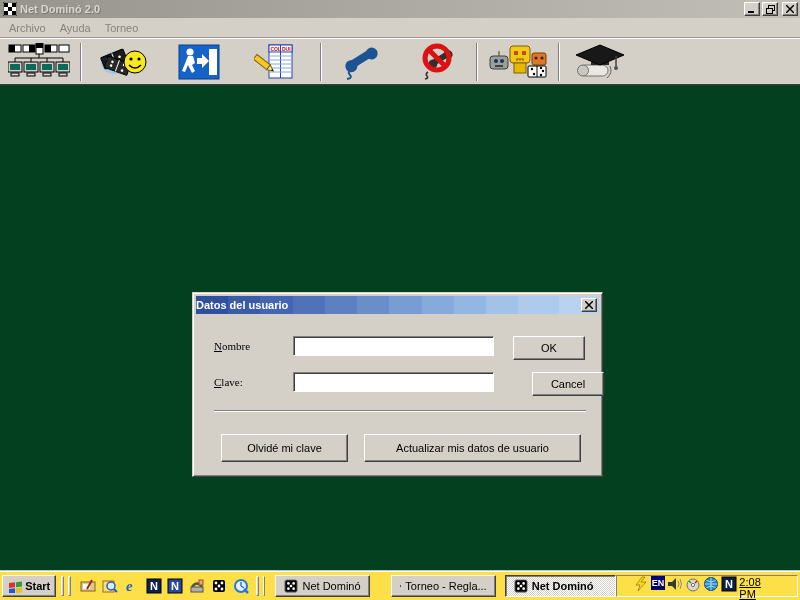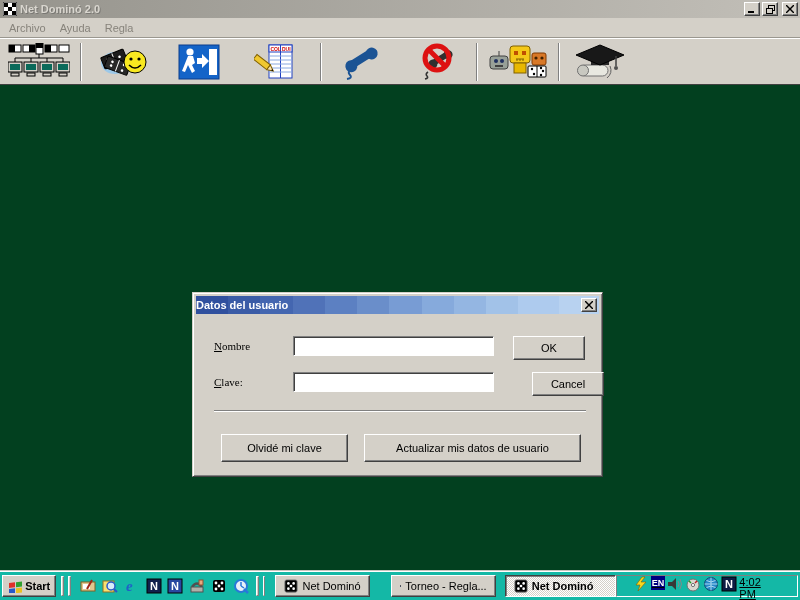--- a/index.html
+++ b/index.html
@@ -51,21 +51,21 @@
   .dlg-label { position:absolute; left:21px; font-size:11px; color:#000;font-family:Liberation Serif, serif; }
   .dlg-label .u { text-decoration:underline; }
   .txt { position:absolute; left:100px; width:201px; height:20px; font-family:"Liberation Sans",sans-serif;
          font-size:11px; padding:2px 3px; outline:none; }
   .btn { font-family:"Liberation Sans",sans-serif; font-size:11px; color:#000; display:flex;
          align-items:center; justify-content:center; position:absolute; }
   .groove { position:absolute; left:21px; top:117px; width:372px; height:2px;
             border-top:1px solid #808080; border-bottom:1px solid #ffffff; }
 
   
-  .taskbar { height:30px; flex:0 0 30px; background:#14b8a6; border-top:1px solid #c8c5be;
+  .taskbar { height:30px; flex:0 0 30px; background:#fde047; border-top:1px solid #c8c5be;
              box-shadow: inset 0 1px 0 #ffffff; display:flex; align-items:center; padding:0 2px; }
   .start-btn { width:55px; height:22px; display:flex; align-items:center; justify-content:center;
                gap:2px; font-weight:bold; font-size:11px; }
   .handle { width:3px; height:20px; margin:0 2px; background:#d4d0c8;
             border:1px solid; border-color:#ffffff #808080 #808080 #ffffff; }
   .ql-btn { width:22px; height:22px; background:transparent; border:none; display:flex;
             align-items:center; justify-content:center; }
   .task-btn { height:22px; display:flex; align-items:center; gap:4px; padding:0 8px; font-size:11px;
               white-space:nowrap; overflow:hidden; }
   .task-btn.t1 { width:95px; margin-left:8px; margin-right:21px; }
@@ -117,21 +117,21 @@
     <button class="winbtn raised close-gap">
       <svg width="9" height="8">
           <path d="M1 0l3 3 3-3h1v1L5 4l3 3v1H7L4 5 1 8H0V7l3-3L0 1V0z" fill="#000"></path>
         </svg>
     </button>
   </div>
 
   <div class="menubar">
     <span class="menu-item">Archivo</span>
     <span class="menu-item">Ayuda</span>
-    <span class="menu-item">Regla</span>
+    <span class="menu-item">Torneo</span>
   </div>
 
   <div class="toolbar">
     <button class="tbtn">
       <svg width="62" height="38" viewBox="0 0 62 38">
         <g stroke="#000" fill="#fff">
           <rect x="1" y="2" width="12" height="7"></rect>
             <rect x="15" y="2" width="12" height="7"></rect>
           <rect x="28" y="0" width="7" height="11"></rect>
           <rect x="37" y="2" width="12" height="7"></rect>
@@ -428,16 +428,16 @@
           <circle cx="8" cy="8" r="6.5" fill="#2888c8" stroke="#104870"></circle>
           <path d="M1.5 8h13M8 1.5v13M3.5 4.5q4.5 3 9 0M3.5 11.5q4.5-3 9 0" stroke="#a8d8f0" fill="none"></path>
         </svg>
       </span>
       <span class="tray-icon">
         <svg width="16" height="16" viewBox="0 0 16 16">
           <rect x="1" y="1" width="14" height="14" fill="#0c1c44" stroke="#000"></rect>
           <text x="4" y="12" font-size="11" font-weight="bold" fill="#fff" font-family="Liberation Sans,sans-serif">N</text>
         </svg>
       </span>
-      <span class="clock">4:02 PM</span>
+      <span class="clock">2:08 PM</span>
     </div>
   </div>
 </div>
 
 </body></html>

